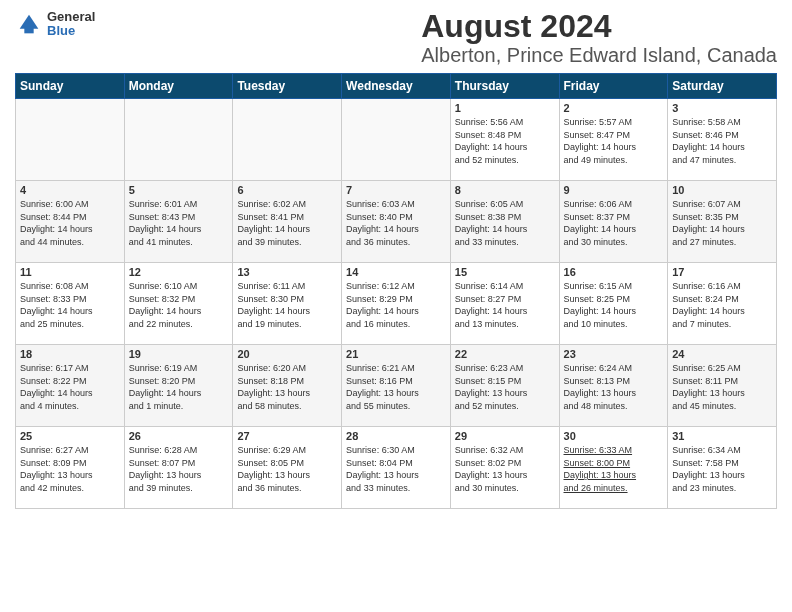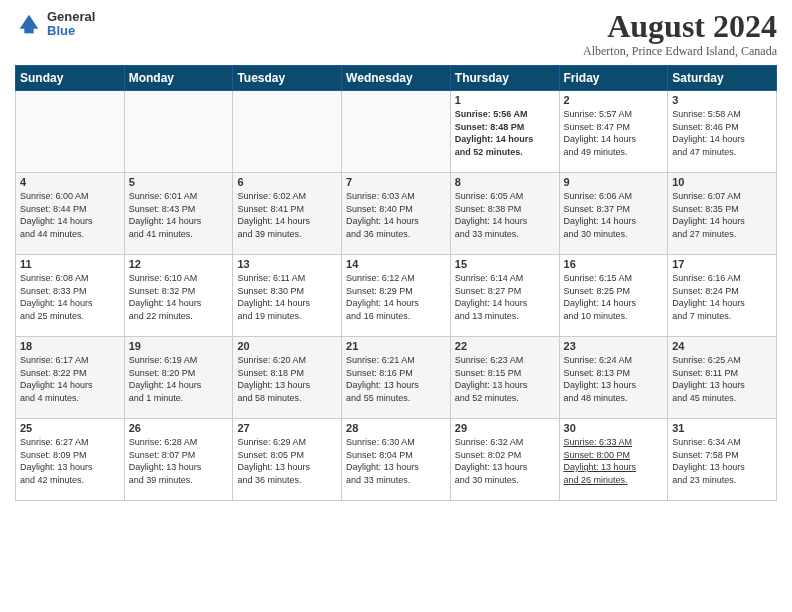--- a/index.html
+++ b/index.html
@@ -40,31 +40,30 @@
     .logo-blue {
       font-size: 13px;
       font-weight: bold;
       color: #2a6db5;
     }
     .logo-icon {
       width: 28px;
       height: 28px;
     }
     .title-block {
-      text-align: right;
-      font-family: Liberation Serif, serif;
+      text-align: left;
     }
     .month-year {
       font-size: 32px;
       font-weight: bold;
       color: #333;
       line-height: 1;
     }
     .location {
-      font-size: 12px;
+      font-size: 20px;
       color: #555;
       margin-top: 2px;
     }
     .calendar {
       width: 100%;
       border-collapse: collapse;
       table-layout: fixed;
     }
     .calendar th {
       background: #0c4a6e;
@@ -138,21 +137,21 @@
       </tr>
     </thead>
     <tbody id="calendar-body">
     <tr>
           <td class="empty"></td>
           <td class="empty"></td>
           <td class="empty"></td>
           <td class="empty"></td>
           <td>
             <span class="day-number">1</span>
-            <div class="day-info" style="white-space: pre-line; font-weight: bold;">Sunrise: 5:56 AM
+            <div class="day-info" style="white-space: pre-line;">Sunrise: 5:56 AM
 Sunset: 8:48 PM
 Daylight: 14 hours
 and 52 minutes.</div>
           </td>
           <td>
             <span class="day-number">2</span>
             <div class="day-info" style="white-space: pre-line;">Sunrise: 5:57 AM
 Sunset: 8:47 PM
 Daylight: 14 hours
 and 49 minutes.</div>

